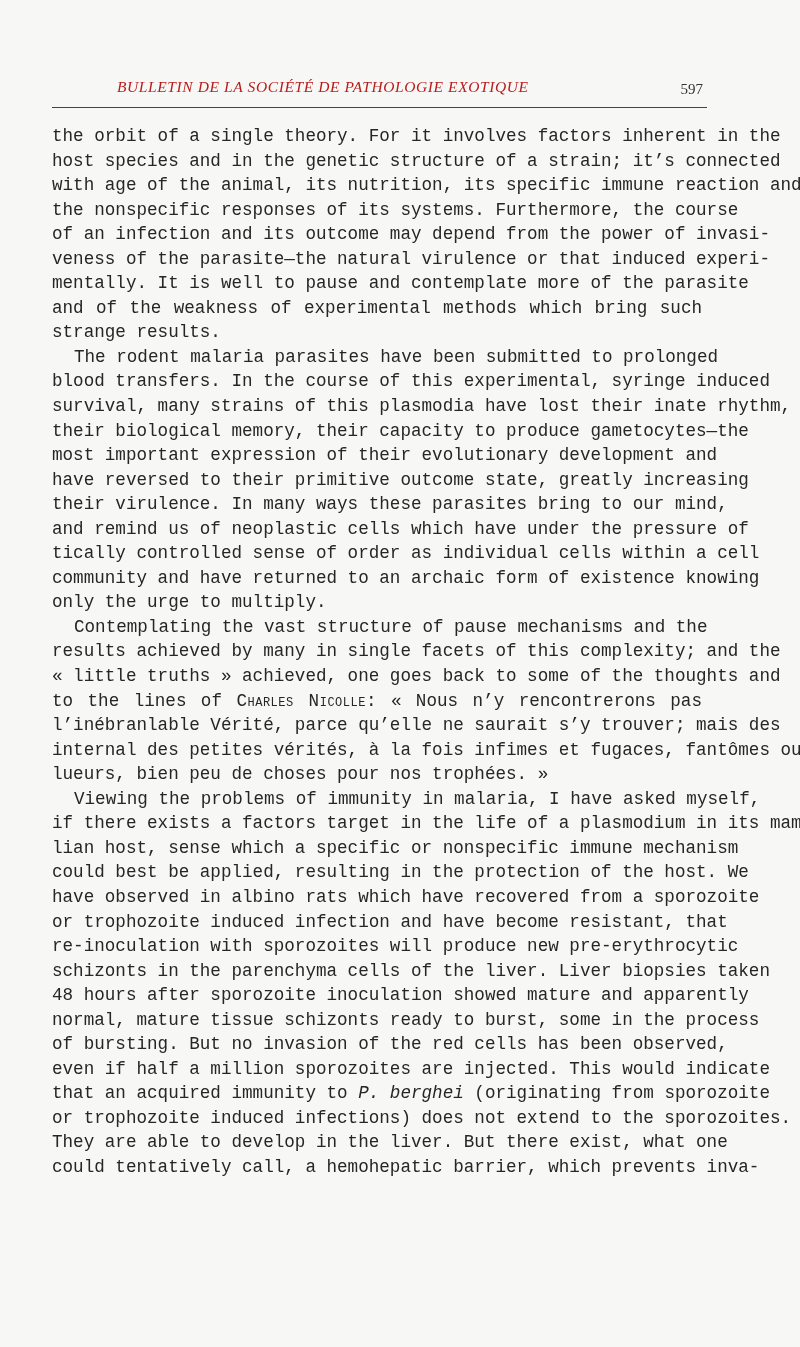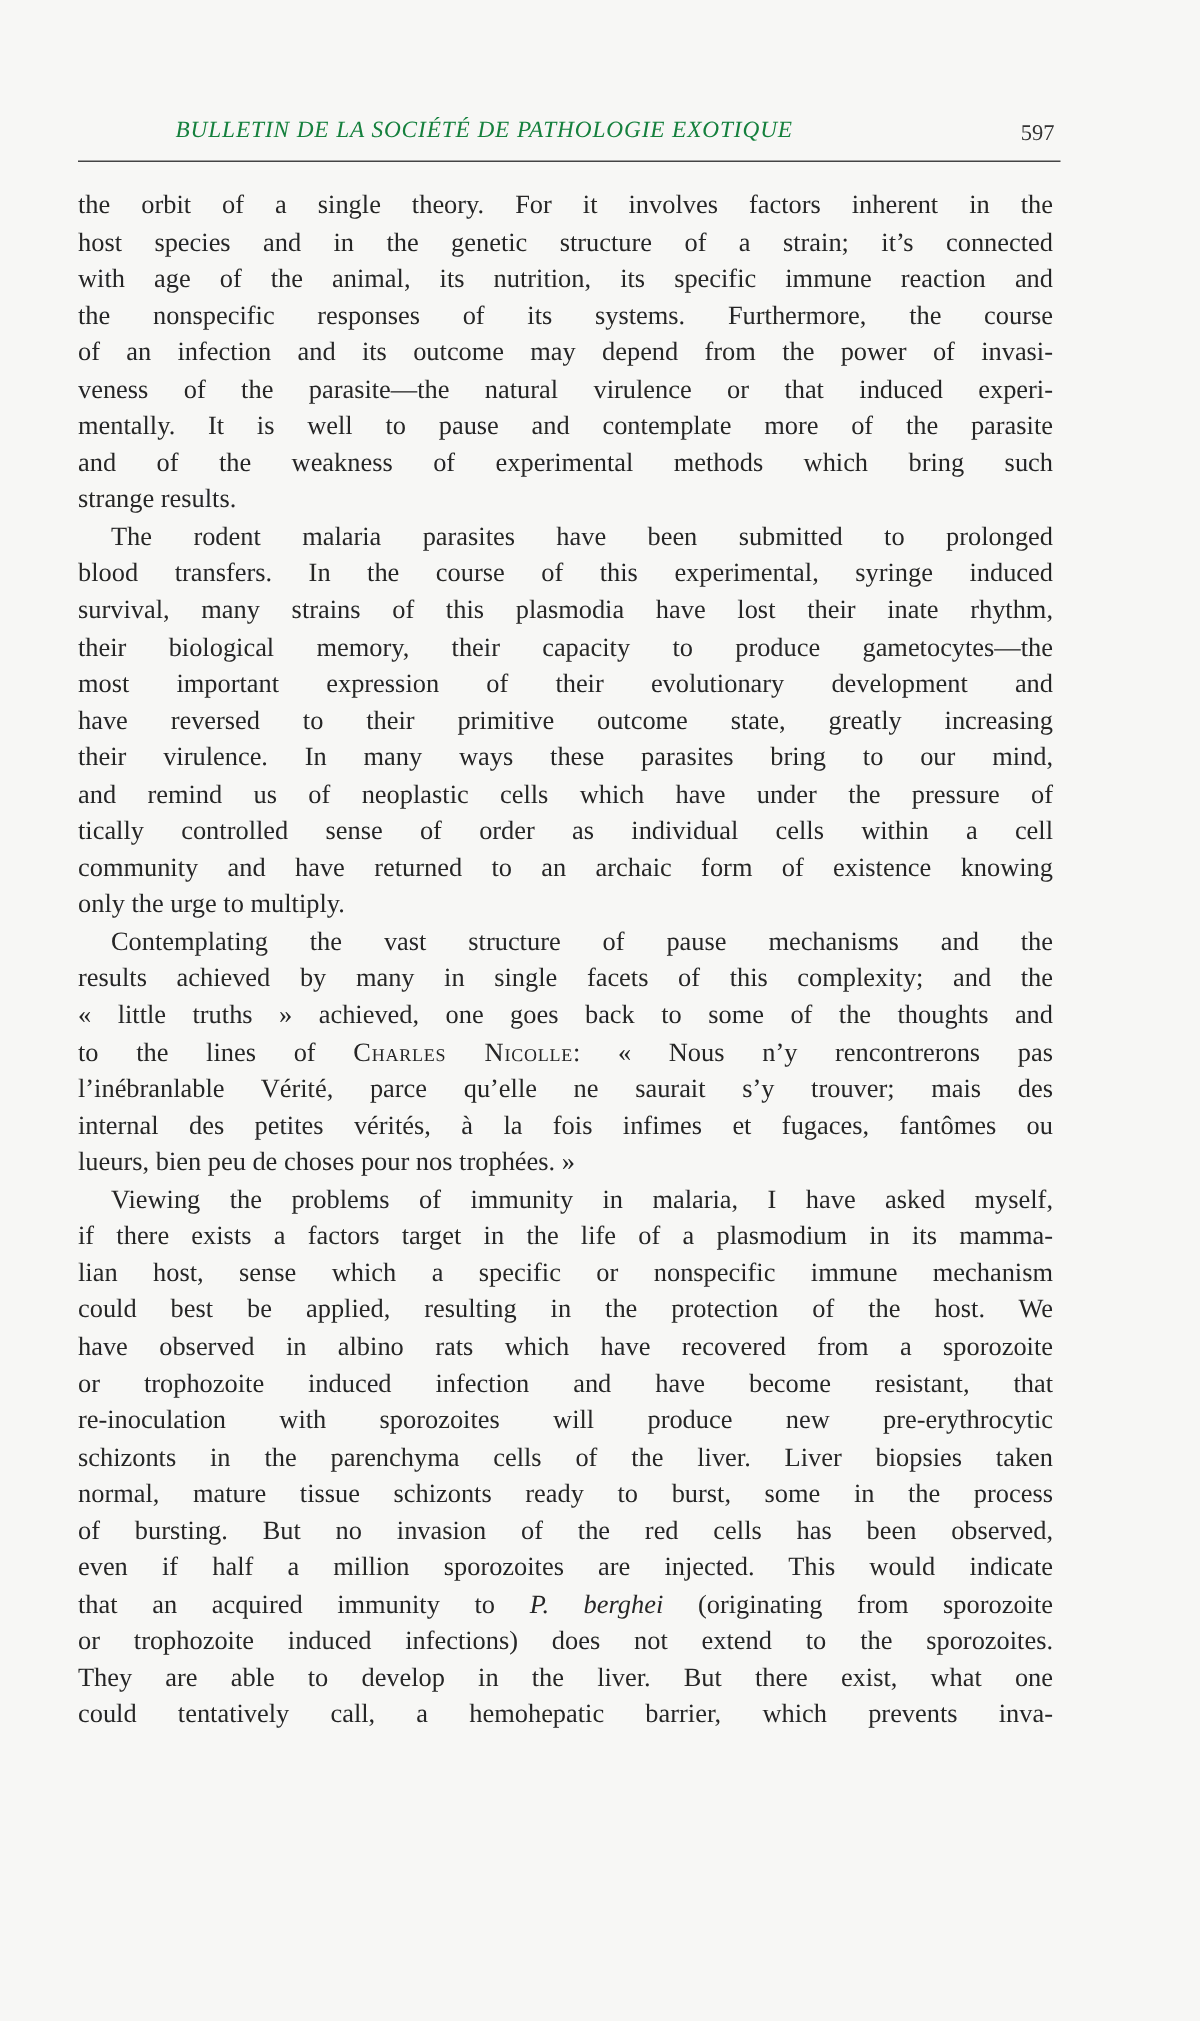--- a/index.html
+++ b/index.html
@@ -11,38 +11,38 @@
     font-family: "DejaVu Serif", "Liberation Serif", serif;
     color: #2a2a2a;
   }
   .header {
     position: absolute; left: 52px; top: 78px; width: 655px; height: 24px;
   }
   .running-head {
     position: absolute; left: 65px; top: 0;
     font-style: italic; font-size: 15.5px; letter-spacing: 0.6px;
     font-family: "Liberation Serif", serif;
-    color: #15803d;
+    color: #b91c1c;
   }
   .page-number {
     position: absolute; right: 4px; top: 3px;
     font-size: 15px; font-family: "Liberation Serif", serif; color: #333; margin-left: 20px;
   }
   .rule {
     position: absolute; left: 52px; top: 107px; width: 655px; height: 0;
     border-top: 1.3px solid #444;
   }
   .body-text {
     position: absolute; left: 52px; top: 124px; width: 650px;
   }
   .line {
     display: block;
     height: 24.55px; line-height: 24.55px;
     font-size: 17.6px;
-    font-family: Liberation Serif, serif;
+    font-family: Liberation Mono, monospace;
     text-align: justify;
     text-align-last: justify;
     white-space: nowrap;
     overflow: visible;
     color: #262626;
   }
   .line.last { text-align-last: left; }
   .line.indent { padding-left: 22px; }
   .sc { font-variant: small-caps; letter-spacing: 0.5px; }
   .it { font-style: italic; }
@@ -92,20 +92,21 @@
     </div>
     <div>
       <span class="line indent">Viewing the problems of immunity in malaria, I have asked myself,</span>
       <span class="line">if there exists a factors target in the life of a plasmodium in its mamma-</span>
       <span class="line">lian host, sense which a specific or nonspecific immune mechanism</span>
       <span class="line">could best be applied, resulting in the protection of the host.  We</span>
       <span class="line">have observed in albino rats which have recovered from a sporozoite</span>
       <span class="line">or trophozoite induced infection and have become resistant, that</span>
       <span class="line">re-inoculation with sporozoites will produce new pre-erythrocytic</span>
       <span class="line">schizonts in the parenchyma cells of the liver.  Liver biopsies taken</span>
+      <span class="line">48 hours after sporozoite inoculation showed mature and apparently</span>
       <span class="line">normal, mature tissue schizonts ready to burst, some in the process</span>
       <span class="line">of bursting.  But no invasion of the red cells has been observed,</span>
       <span class="line">even if half a million sporozoites are injected.  This would indicate</span>
       <span class="line">that an acquired immunity to <span class="it">P. berghei</span> (originating from sporozoite</span>
       <span class="line">or trophozoite induced infections) does not extend to the sporozoites.</span>
       <span class="line">They are able to develop in the liver.  But there exist, what one</span>
       <span class="line">could tentatively call, a hemohepatic barrier, which prevents inva-</span>
     </div>
   </div>
 

